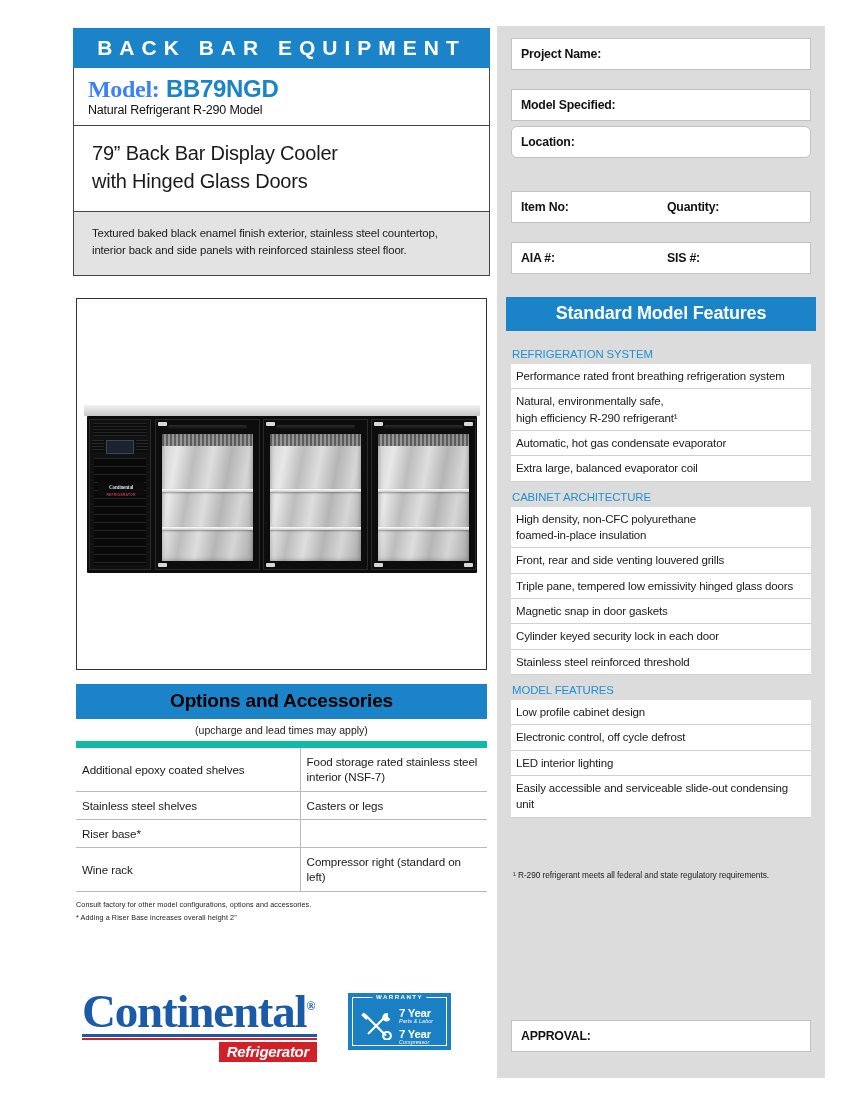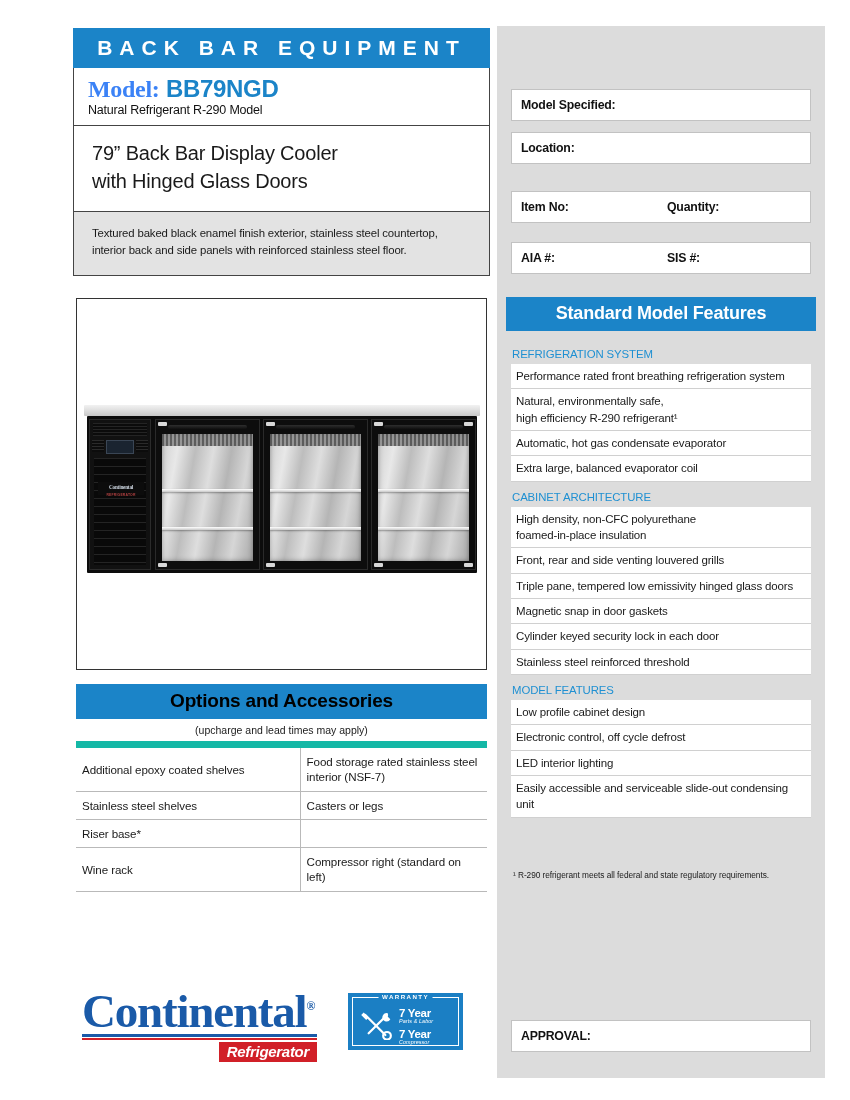--- a/index.html
+++ b/index.html
@@ -327,21 +327,21 @@
     font-weight: bold;
     font-style: italic;
     padding: 1px 8px 2px 8px;
     letter-spacing: -0.3px;
   }
 
   .warranty {
     position: absolute;
     left: 348px;
     top: 993px;
-    width: 115px;
+    width: 103px;
     height: 57px;
     background: #1b7fc4;
     box-sizing: border-box;
     padding: 4px;
   }
   .warranty-inner {
     border: 1px solid #ffffff;
     width: 100%; height: 100%;
     position: relative;
     box-sizing: border-box;
@@ -407,21 +407,21 @@
     transform: translateY(-50%);
     font-size: 12.3px;
     font-weight: bold;
     letter-spacing: -0.2px;
     color: #111;
   }
   .form-label.second { left: 155px; }
 
   .ff1 { top: 12px; }
   .ff2 { top: 63px; }
-  .ff3 { top: 106px; }
+  .ff3 { top: 100px; border-radius: 6px; }
   .ff4 { top: 165px; }
   .ff5 { top: 216px; }
 
   .smf-banner {
     position: absolute;
     left: 9px;
     top: 271px;
     width: 310px;
     background: #1b84c8;
     color: #fff;
@@ -568,20 +568,24 @@
       <tr>
         <td class="c1">Riser base*</td>
         <td></td>
       </tr>
       <tr>
         <td class="c1">Wine rack</td>
         <td>Compressor right (standard on left)</td>
       </tr>
     </tbody>
   </table>
+  <div class="opt-foot">
+    <div>Consult factory for other model configurations, options and accessories.</div>
+    <div>* Adding a Riser Base increases overall height 2"</div>
+  </div>
 </div>
 
 <div class="logo-block">
   <div class="logo-word"><span>Continental</span><sup>®</sup></div>
   <div class="logo-rule"></div>
   <div class="logo-rule2"></div>
   <div class="logo-sub">Refrigerator</div>
 </div>
 
 <div class="warranty">
@@ -600,20 +604,23 @@
       <div class="warr-yr">7 Year</div>
       <div class="warr-cap">Parts &amp; Labor</div>
       <div class="warr-yr">7 Year</div>
       <div class="warr-cap">Compressor</div>
     </div>
   </div>
 </div>
 
 <div class="right-panel">
 
+  <div class="form-field ff1">
+    <span class="form-label">Project Name:</span>
+  </div>
   <div class="form-field ff2">
     <span class="form-label">Model Specified:</span>
   </div>
   <div class="form-field ff3">
     <span class="form-label">Location:</span>
   </div>
   <div class="form-field ff4">
     <span class="form-label">Item No:</span>
     <span class="form-label second">Quantity:</span>
   </div>

